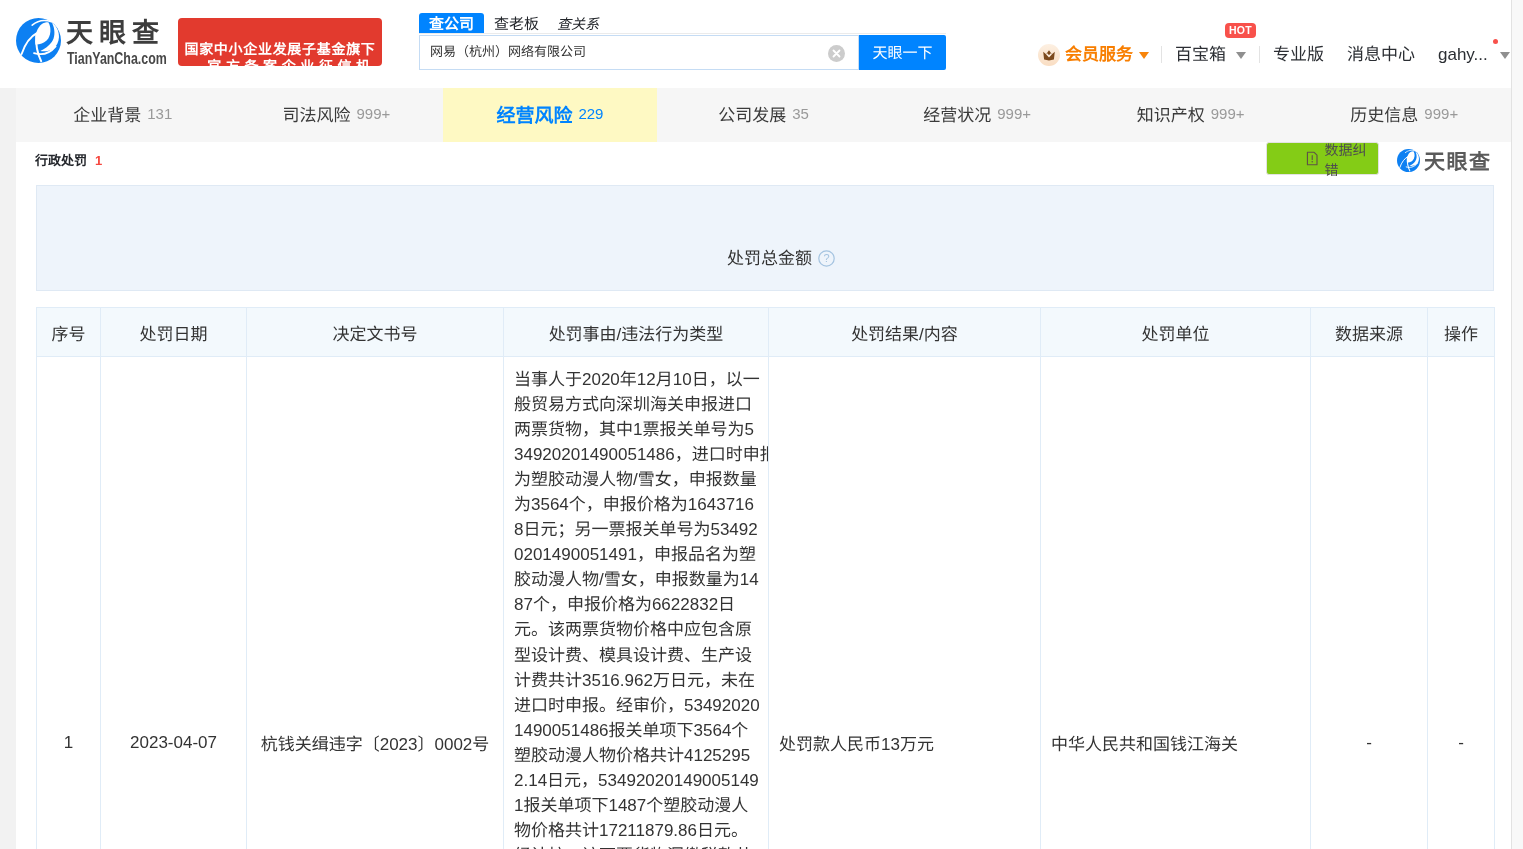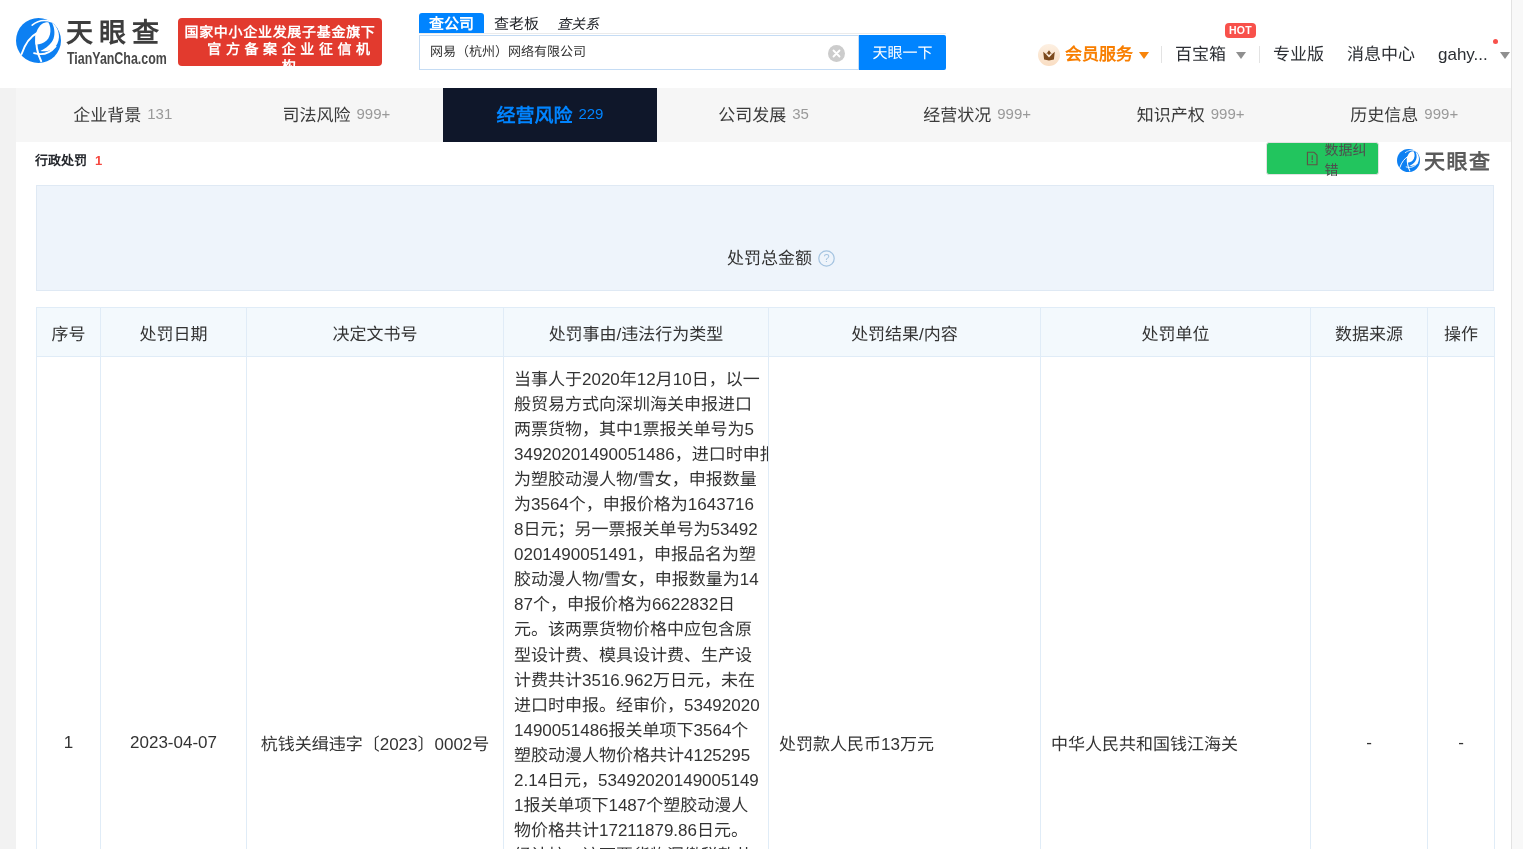--- a/index.html
+++ b/index.html
@@ -12,21 +12,21 @@
 
 #graybg { left:0; top:88px; width:1523px; height:761px; background:#f2f2f2; }
 #card { left:16px; top:88px; width:1495px; height:761px; background:#fff; }
 #scroll { left:1511px; top:0; width:12px; height:849px; background:#f8f8f8; border-left:1px solid #e2e2e2; }
 
 
 #hdr { left:0; top:0; width:1511px; height:88px; background:#fff; }
 #logoTxt { left:66px; top:20px; font-size:27px; font-weight:bold; color:#3d3d3d; letter-spacing:6px; line-height:27px;}
 #logoSub { left:67px; top:49px; font-size:17px; font-weight:bold; color:#474747; transform:scaleX(0.73); transform-origin:0 0; white-space:nowrap; }
 #redbadge { left:178px; top:18px; width:204px; height:48px; background:#e23a2e; border-radius:4px; color:#fff; font-weight:bold; text-align:center; }
-#redbadge .l1 { margin-top:5px; font-size:14px; letter-spacing:0.7px; line-height:18px;}
+#redbadge .l1 { margin-top:22px; font-size:14px; letter-spacing:0.7px; line-height:18px;}
 #redbadge .l2 { font-size:14px; letter-spacing:4.6px; line-height:17px; margin-left:22px;}
 
 #tab1 { left:419px; top:13px; width:65px; height:21px; background:#0084ff; border-radius:3px 3px 0 0; color:#fff; font-size:15px; font-weight:bold; text-align:center; line-height:21px; }
 #tab2 { left:494px; top:15px; font-size:15px; color:#23262b; line-height:18px;}
 #tab3 { left:557px; top:15px; font-size:14px; color:#23262b; line-height:18px;font-style:italic;}
 #tabline { left:419px; top:33px; width:527px; height:1px; background:#ebebeb; }
 #sinput { left:419px; top:35px; width:440px; height:35px; border:1px solid #c5dcf4; background:#fff; }
 #stext { left:430px; top:43px; font-size:13px; color:#333; line-height:17px;}
 #sclear { left:828px; top:45px; width:17px; height:17px; border-radius:50%; background:#ccc; }
 #sclear svg { display:block; }
@@ -44,27 +44,27 @@
 #zyb { left:1273px; top:46px; font-size:17px; color:#2b2e33; line-height:18px; }
 #msg { left:1347px; top:46px; font-size:17px; color:#2b2e33; line-height:18px; }
 #usr { left:1438px; top:46px; font-size:17px; color:#2b2e33; line-height:18px; }
 #udot { left:1493px; top:39px; width:5px; height:5px; border-radius:50%; background:#f8514b; }
 #caret3 { left:1500px; top:52px; border-top-color:#8f8f8f; }
 
 
 #nav { left:16px; top:88px; width:1495px; height:54px; background:#f6f6f6; display:flex; }
 #nav .ni { flex:1; display:flex; align-items:center; justify-content:center; font-size:17px; color:#3a3a3a; padding-bottom:3px; }
 #nav .ni .cnt { font-size:15px; color:#999; margin-left:6px; }
-#nav .ni.act { background:#0f172a; color:#0084ff; font-weight:bold; font-size:19px; }
+#nav .ni.act { background:#fef9c3; color:#0084ff; font-weight:bold; font-size:19px; }
 #nav .ni.act .cnt { color:#0084ff; font-weight:normal; }
 
 
 #h1t { left:35px; top:151px; font-size:13px; font-weight:bold; color:#23262b; line-height:20px;}
 #h1t .num { color:#f6473f; margin-left:8px; }
-#fixbtn { left:1266px; top:142px; width:113px; height:33px; border:1px solid #e2e2e2; border-radius:3px; background:#22c55e; display:flex; align-items:center; justify-content:center;padding-left:39px; }
+#fixbtn { left:1266px; top:142px; width:113px; height:33px; border:1px solid #e2e2e2; border-radius:3px; background:#84cc16; display:flex; align-items:center; justify-content:center;padding-left:39px; }
 #fixbtn span { font-size:14px; color:#4e4e4e; margin-left:6px; }
 #minilogo { left:1397px; top:145px; display:flex; align-items:center; }
 #minilogo span { font-size:21px; font-weight:bold; color:#5a5a5a; letter-spacing:1.5px; margin-left:4px; }
 
 
 #banner { left:36px; top:185px; width:1458px; height:106px; background:#eef4fb; border:1px solid #dfe9f4; }
 #bline1 { left:0; top:24px; width:100%; text-align:center; font-size:21px; font-weight:bold; color:#f9463c; line-height:22px; letter-spacing:0.5px;}
 #bline2 { left:0; top:60px; width:100%; display:flex; align-items:center; justify-content:center;padding-left:32px; }
 #bline2 span { font-size:17px; color:#333; line-height:25px; }
 #bline2 svg { margin-left:6px; }

